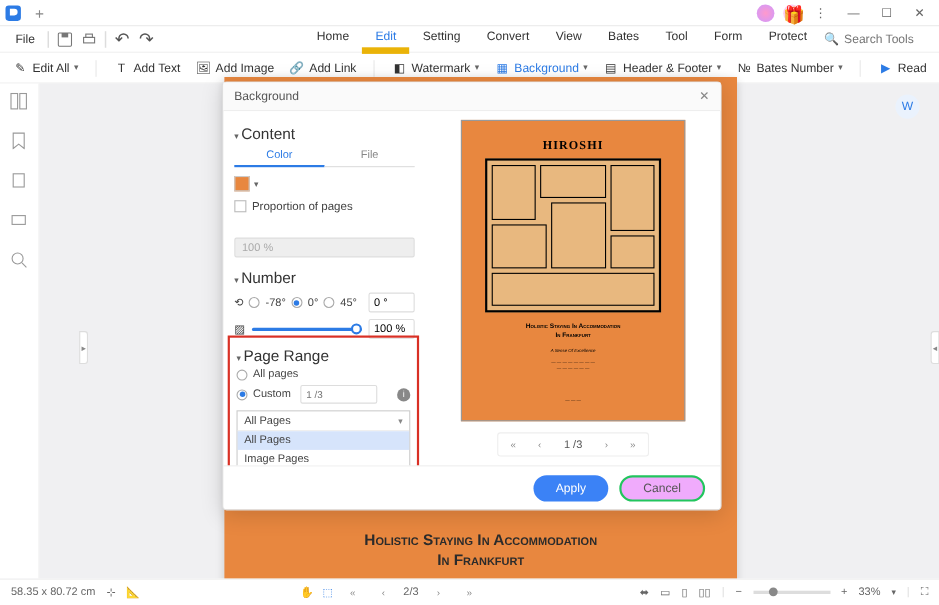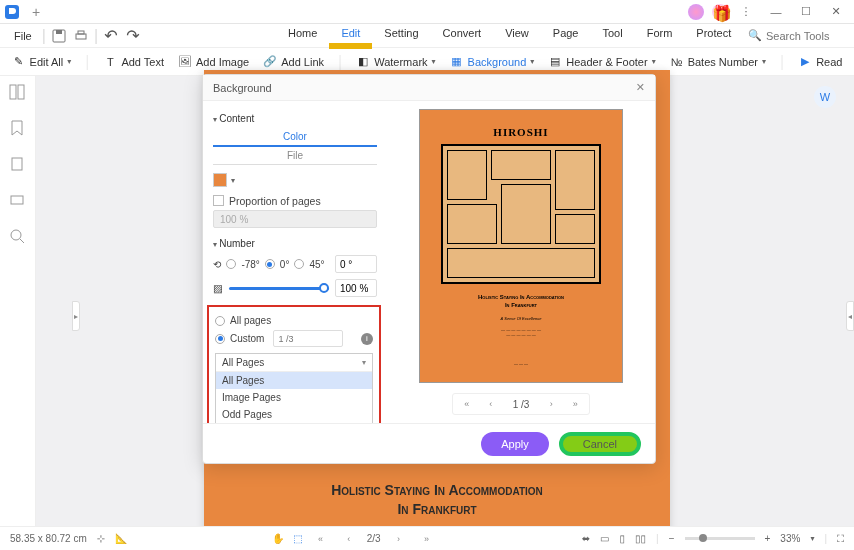--- a/index.html
+++ b/index.html
@@ -45,31 +45,31 @@
 .doc-text { position: absolute; bottom: 30px; width: 100%; text-align: center; font-family: Georgia, serif; font-weight: bold; color: #2b2b2b; font-size: 14px; font-variant: small-caps; line-height: 1.4; }
 
 
 .modal { position: absolute; left: 202px; top: 74px; width: 454px; height: 390px; background: #fff; border: 1px solid #ddd; border-radius: 4px; box-shadow: 0 4px 20px rgba(0,0,0,0.15); display: flex; flex-direction: column; }
 .modal-header { height: 26px; display: flex; align-items: center; padding: 0 10px; font-size: 11px; color: #555; border-bottom: 1px solid #eee; background: #fafafa; }
 .modal-close { margin-left: auto; color: #888; cursor: pointer; }
 .modal-body { flex: 1; display: flex; overflow: hidden; }
 .left-panel { width: 184px; padding: 8px 10px; font-size: 10.5px; color: #444; position: relative; }
 .right-panel { flex: 1; display: flex; flex-direction: column; align-items: center; padding: 8px; }
 
-.section-title { font-size: 10px; color: #333; margin: 4px 0; }
+.section-title { font-size: 14px; color: #333; margin: 4px 0; }
 .section-title::before { content: "▾ "; font-size: 8px; color: #666; }
 
-.inner-tabs { display: flex; margin: 4px 0 8px; flex-direction: column; }
+.inner-tabs { display: flex; margin: 4px 0 8px; }
 .inner-tab { flex: 1; text-align: center; font-size: 10px; padding: 3px 0; color: #888; border-bottom: 1px solid #ddd; }
 .inner-tab.active { color: #2c7be5; border-bottom: 2px solid #2c7be5; }
 
 .color-row { display: flex; align-items: center; gap: 4px; margin-bottom: 8px; }
 .color-chip { width: 14px; height: 14px; background: #e8873f; border: 1px solid #ccc; }
 
-.check-row { display: flex; align-items: flex-start; gap: 5px; margin-bottom: 3px; }
+.check-row { display: flex; align-items: flex-start; gap: 5px; margin-bottom: 22px; }
 .checkbox { width: 11px; height: 11px; border: 1px solid #bbb; }
 .disabled-input { width: 100%; height: 18px; background: #eee; border: 1px solid #ddd; border-radius: 2px; font-size: 10px; padding: 0 6px; color: #aaa; margin-bottom: 6px; }
 
 .angle-row { display: flex; align-items: center; gap: 5px; margin: 6px 0; font-size: 10px; }
 .radio { width: 10px; height: 10px; border: 1px solid #aaa; border-radius: 50%; display: inline-flex; align-items: center; justify-content: center; }
 .radio.checked::after { content: ""; width: 5px; height: 5px; background: #2c7be5; border-radius: 50%; }
 .num-input { width: 42px; height: 18px; border: 1px solid #ddd; border-radius: 2px; font-size: 10px; padding: 0 4px; margin-left: auto; }
 
 .slider-row { display: flex; align-items: center; gap: 6px; }
 .slider-track { flex: 1; height: 3px; background: #2c7be5; border-radius: 2px; position: relative; }
@@ -92,22 +92,22 @@
 .floorplan .room { position: absolute; border: 1px solid #000; }
 .preview-sub { font-family: Georgia, serif; font-size: 6px; text-align: center; margin-top: 10px; font-variant: small-caps; font-weight: bold; line-height: 1.3; }
 .preview-tiny { font-size: 4px; text-align: center; margin-top: 6px; font-style: italic; line-height: 1.3; }
 .preview-footer { font-size: 4px; margin-top: auto; }
 
 .pager { display: flex; align-items: center; gap: 4px; margin-top: 10px; border: 1px solid #eee; border-radius: 3px; height: 22px; padding: 0 4px; }
 .pager-btn { width: 20px; text-align: center; font-size: 9px; color: #888; }
 .pager-text { font-size: 10px; color: #555; padding: 0 8px; }
 
 .modal-footer { height: 40px; display: flex; align-items: center; justify-content: flex-end; gap: 10px; padding: 0 14px; border-top: 1px solid #eee; }
-.btn { height: 24px; padding: 0 20px; border-radius: 12px; font-size: 11px; border: 4px solid #22c55e; background: #84cc16; color: #555; display: flex; align-items: center; }
-.btn.primary { background: #8b5cf6; color: #fff; border: none; }
+.btn { height: 24px; padding: 0 20px; border-radius: 12px; font-size: 11px; border: 2px solid #22c55e; background: #f0abfc; color: #555; display: flex; align-items: center; }
+.btn.primary { background: #3b82f6; color: #fff; border: none; }
 
 
 .statusbar { position: absolute; left: 0; right: 0; bottom: 0; height: 24px; background: #fff; border-top: 1px solid #eee; display: flex; align-items: center; font-size: 10px; color: #666; padding: 0 10px; gap: 10px; }
 .sb-center { margin-left: auto; margin-right: auto; display: flex; gap: 8px; align-items: center; }
 .sb-right { display: flex; gap: 10px; align-items: center; }
 .zoom-slider { width: 70px; height: 3px; background: #ddd; position: relative; }
 .zoom-slider::after { content: ""; position: absolute; left: 20%; top: -3px; width: 8px; height: 8px; background: #888; border-radius: 50%; }
 
 .expand-handle { position: absolute; left: 36px; top: 50%; width: 8px; height: 30px; background: #fff; border: 1px solid #ddd; border-radius: 0 3px 3px 0; font-size: 8px; display: flex; align-items: center; justify-content: center; color: #888; }
 .expand-handle.right { left: auto; right: 0; border-radius: 3px 0 0 3px; }
@@ -153,21 +153,21 @@
     <div style="color:#ddd">|</div>
     <div class="quick-icon">↶</div>
     <div class="quick-icon">↷</div>
   </div>
   <div class="main-tabs">
     <div class="main-tab">Home</div>
     <div class="main-tab active">Edit</div>
     <div class="main-tab">Setting</div>
     <div class="main-tab">Convert</div>
     <div class="main-tab">View</div>
-    <div class="main-tab">Page</div>
+    <div class="main-tab">Bates</div>
     <div class="main-tab">Tool</div>
     <div class="main-tab">Form</div>
     <div class="main-tab">Protect</div>
   </div>
   <div class="search-tools">
     <span>🔍</span>
     <input placeholder="Search Tools" style="">
   </div>
 
 </div>
@@ -287,20 +287,21 @@
       <div class="slider-row">
         <span>▨</span>
         <div class="slider-track">
             <div class="slider-thumb"></div>
           </div>
         <input class="num-input" value="100 %" style="">
       </div>
 
       
       <div class="red-box">
+        <div class="section-title">Page Range</div>
         <div class="radio-row">
           <span class="radio"></span>
           <span>All pages</span>
         </div>
         <div class="radio-row">
           <span class="radio checked"></span>
           <span>Custom</span>
           <input class="custom-input" placeholder="1 /3" style="">
           <span class="info-icon">i</span>
         </div>

